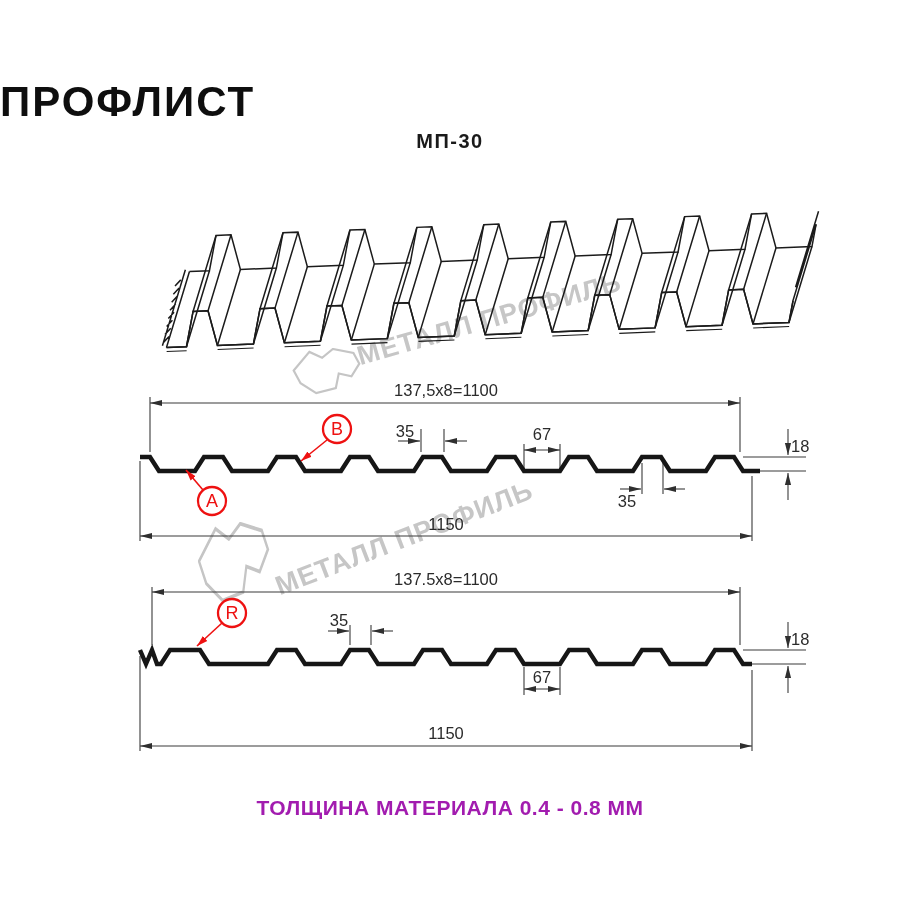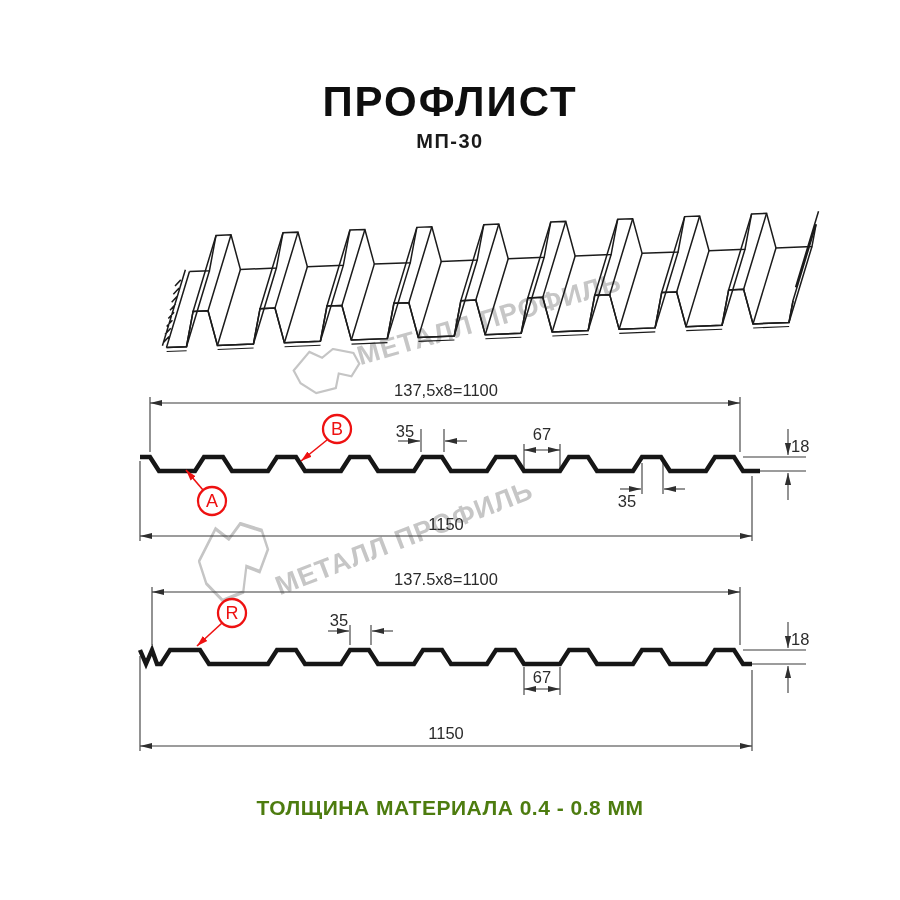--- a/index.html
+++ b/index.html
@@ -1,24 +1,24 @@
 <!DOCTYPE html>
 <html><head>
 <meta charset="utf-8">
 <style>
   html,body{margin:0;padding:0;background:#ffffff;}
   body{width:900px;height:900px;position:relative;overflow:hidden;
        font-family:"Liberation Sans",sans-serif;color:#111;}
   .abs{position:absolute;}
-  .title{left:0;right:0;top:78px;text-align:center;font-size:42px;font-weight:bold;
+  .title{left:0;right:0;top:78px;text-align:left;font-size:42px;font-weight:bold;
          letter-spacing:2px;color:#0e0e0e;}
   .subtitle{left:0;right:0;top:130px;text-align:center;font-size:20px;font-weight:bold;
          letter-spacing:1.5px;color:#1a1a1a;}
   .footer{left:0;right:0;top:796px;text-align:center;font-size:21px;font-weight:bold;
-         letter-spacing:0.5px;color:#4d7c0f;}
+         letter-spacing:0.5px;color:#a21caf;}
   .wm-text{font-size:27px;font-weight:bold;letter-spacing:1px;color:#c6c6c6;
            white-space:nowrap;transform-origin:left bottom;height:30px;line-height:30px;}
   .wm1t{left:362px;top:341px;transform:rotate(-16deg);}
   .wm2t{left:282px;top:571px;transform:rotate(-21deg);}
   svg text{font-family:"Liberation Sans",sans-serif;fill:#2b2b2b;}
   .dim{font-size:16.5px;}
   .mid{text-anchor:middle;}
   .lbl{font-size:18px;fill:#ee1111;text-anchor:middle;}
   .profile{fill:none;stroke:#161616;stroke-width:4.4;stroke-linejoin:miter;}
   .thin{fill:none;stroke:#3b3b3b;stroke-width:1.1;}

